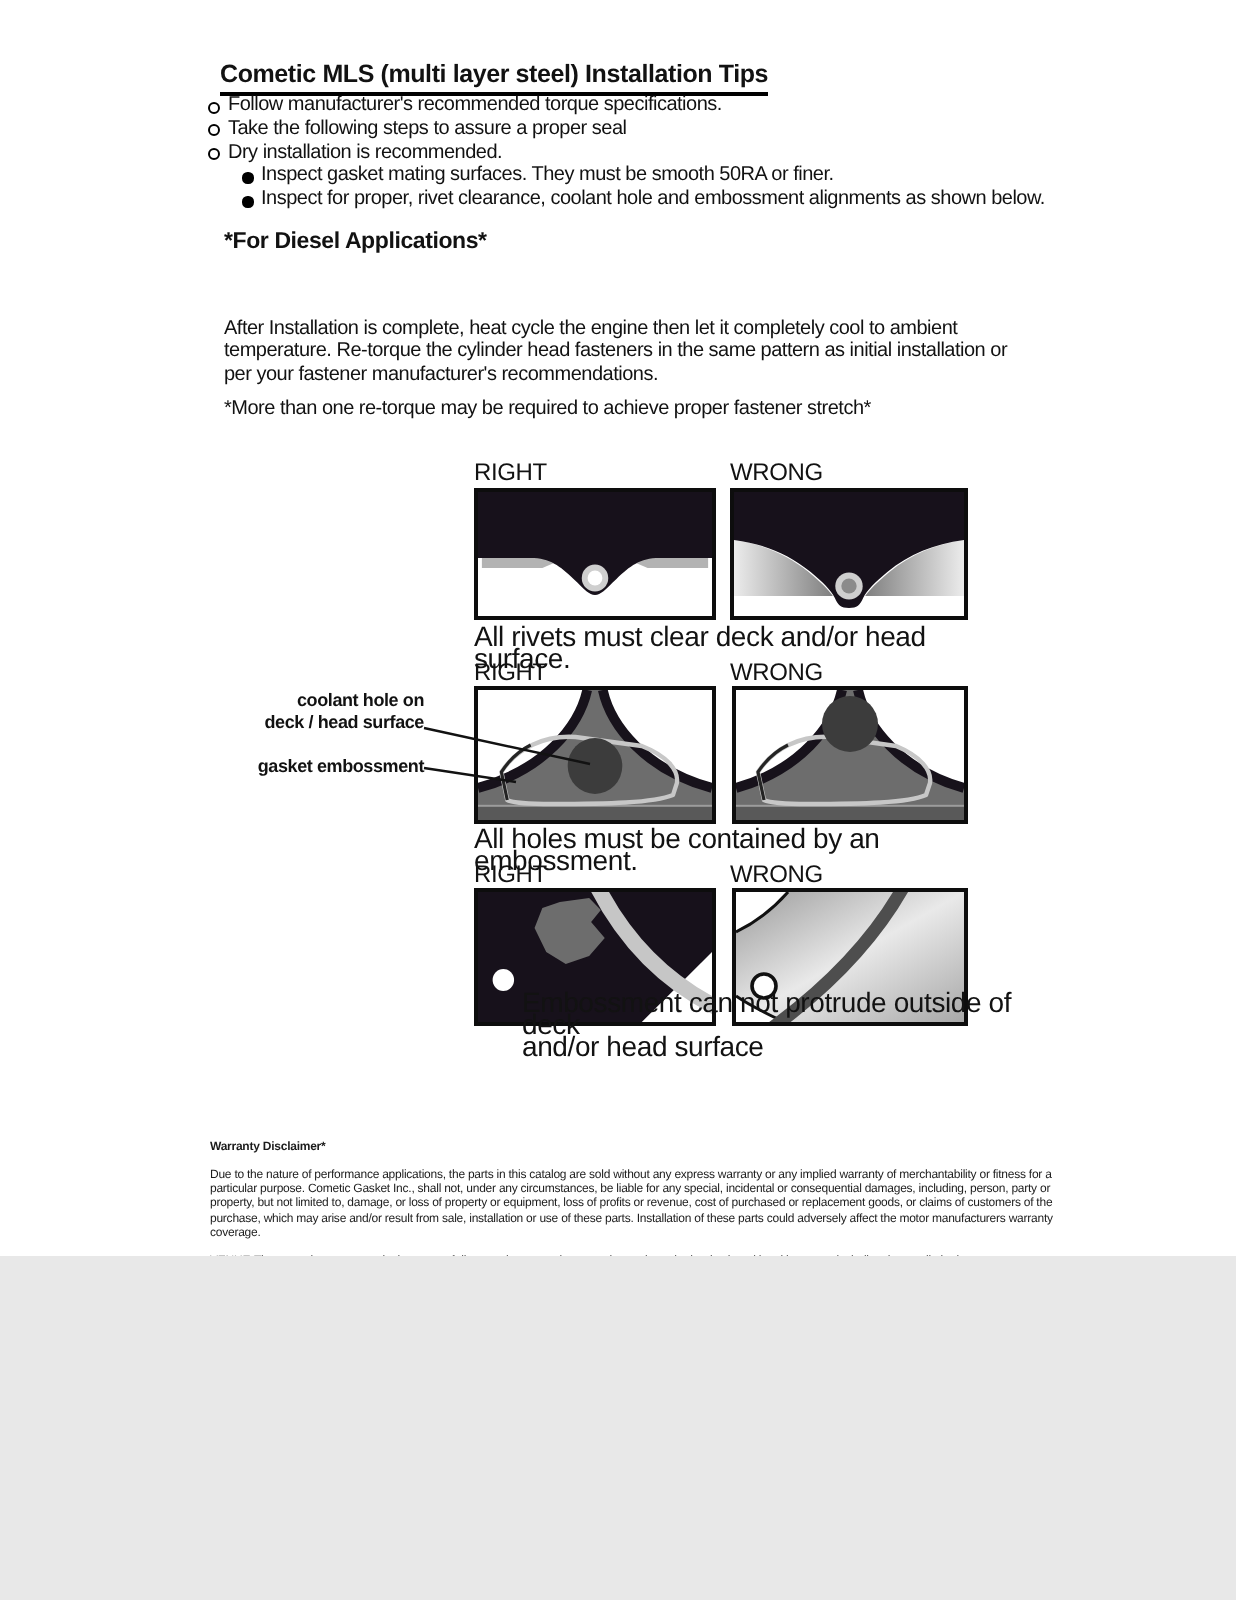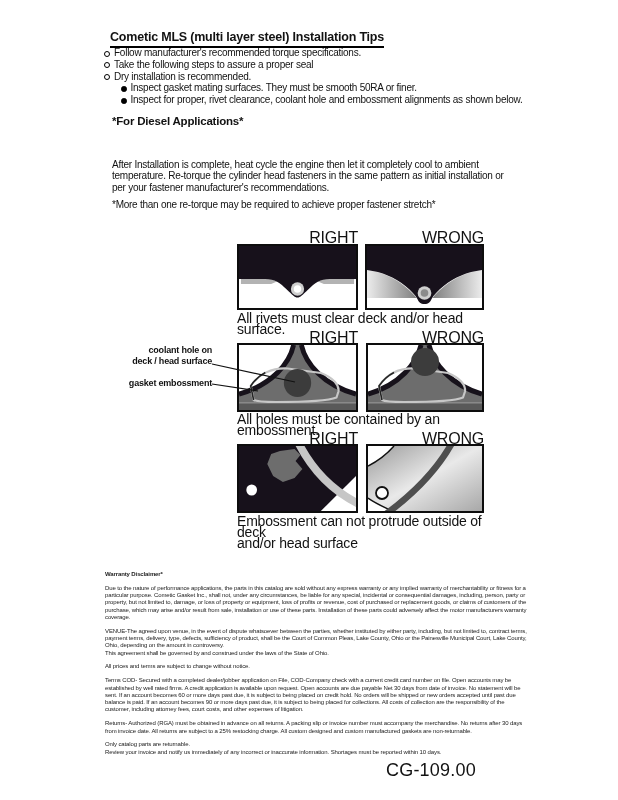--- a/index.html
+++ b/index.html
@@ -1,17 +1,17 @@
 <!DOCTYPE html>
 <html><head>
 <meta charset="utf-8">
 <style>
   html,body { margin:0; padding:0; background:#e8e8e8; }
   #page {
-    position:relative; width:618px; height:800px; background:#ffffff;
+    position:relative; width:618px; height:628px; background:#ffffff;
     font-family:"Liberation Sans", sans-serif; color:#121212; overflow:hidden;
     margin:0 auto;
   }
   .abs { position:absolute; }
 
   
   #title {
     left:110px; top:30px; font-size:12.5px; font-weight:bold;
     letter-spacing:-0.2px; border-bottom:2px solid #000; padding-bottom:2px;
     white-space:nowrap;
@@ -29,40 +29,40 @@
   
   #diesel-heading { left:112px; top:115px; font-size:11.5px; font-weight:bold;
     letter-spacing:-0.2px; white-space:nowrap; }
   .para { left:112px; width:398px; font-size:10px; letter-spacing:-0.25px;
     line-height:11.4px; }
   #diesel-p1 { top:129px; }
   #diesel-p2 { top:159px; }
   #diesel-note { top:199px; white-space:nowrap; }
 
   
-  .dw-label { font-size:16px; letter-spacing:-0.2px; text-align:right;
+  .dw-label { font-size:12px; letter-spacing:-0.2px; text-align:left;
     white-space:nowrap; }
   .lbl-r { left:237px; width:121px; }
   .lbl-w { left:365px; width:119px; }
   .row1-lbl { top:229px; } .row2-lbl { top:329px; } .row3-lbl { top:430px; }
 
   .box { border:2px solid #0d0d0d; background:#fff; }
   .box svg { display:block; width:100%; height:100%; }
   #box-r1-right { left:237px; top:244px; width:117px; height:62px; }
   #box-r1-wrong { left:365px; top:244px; width:115px; height:62px; }
   #box-r2-right { left:237px; top:343px; width:117px; height:65px; }
   #box-r2-wrong { left:366px; top:343px; width:114px; height:65px; }
   #box-r3-right { left:237px; top:444px; width:117px; height:65px; }
   #box-r3-wrong { left:366px; top:444px; width:114px; height:65px; }
 
   .caption { left:237px; font-size:14px; letter-spacing:-0.2px;
     line-height:11px; width:250px; }
   #caption-row1 { top:313px; }
   #caption-row2 { top:414px; }
-  #caption-row3 { top:516px; }
+  #caption-row3 { top:496px;margin-left:24px; }
 
   
   .callout { font-size:9px; letter-spacing:-0.2px; text-align:right;
     line-height:10.5px; width:100px; left:112px;font-weight:bold; }
   #callout-coolant { top:345px; }
   #callout-embossment { top:378px; }
   #leader-lines { left:115px; top:343px; width:200px; height:60px;
     pointer-events:none; z-index:5; }
 
   

